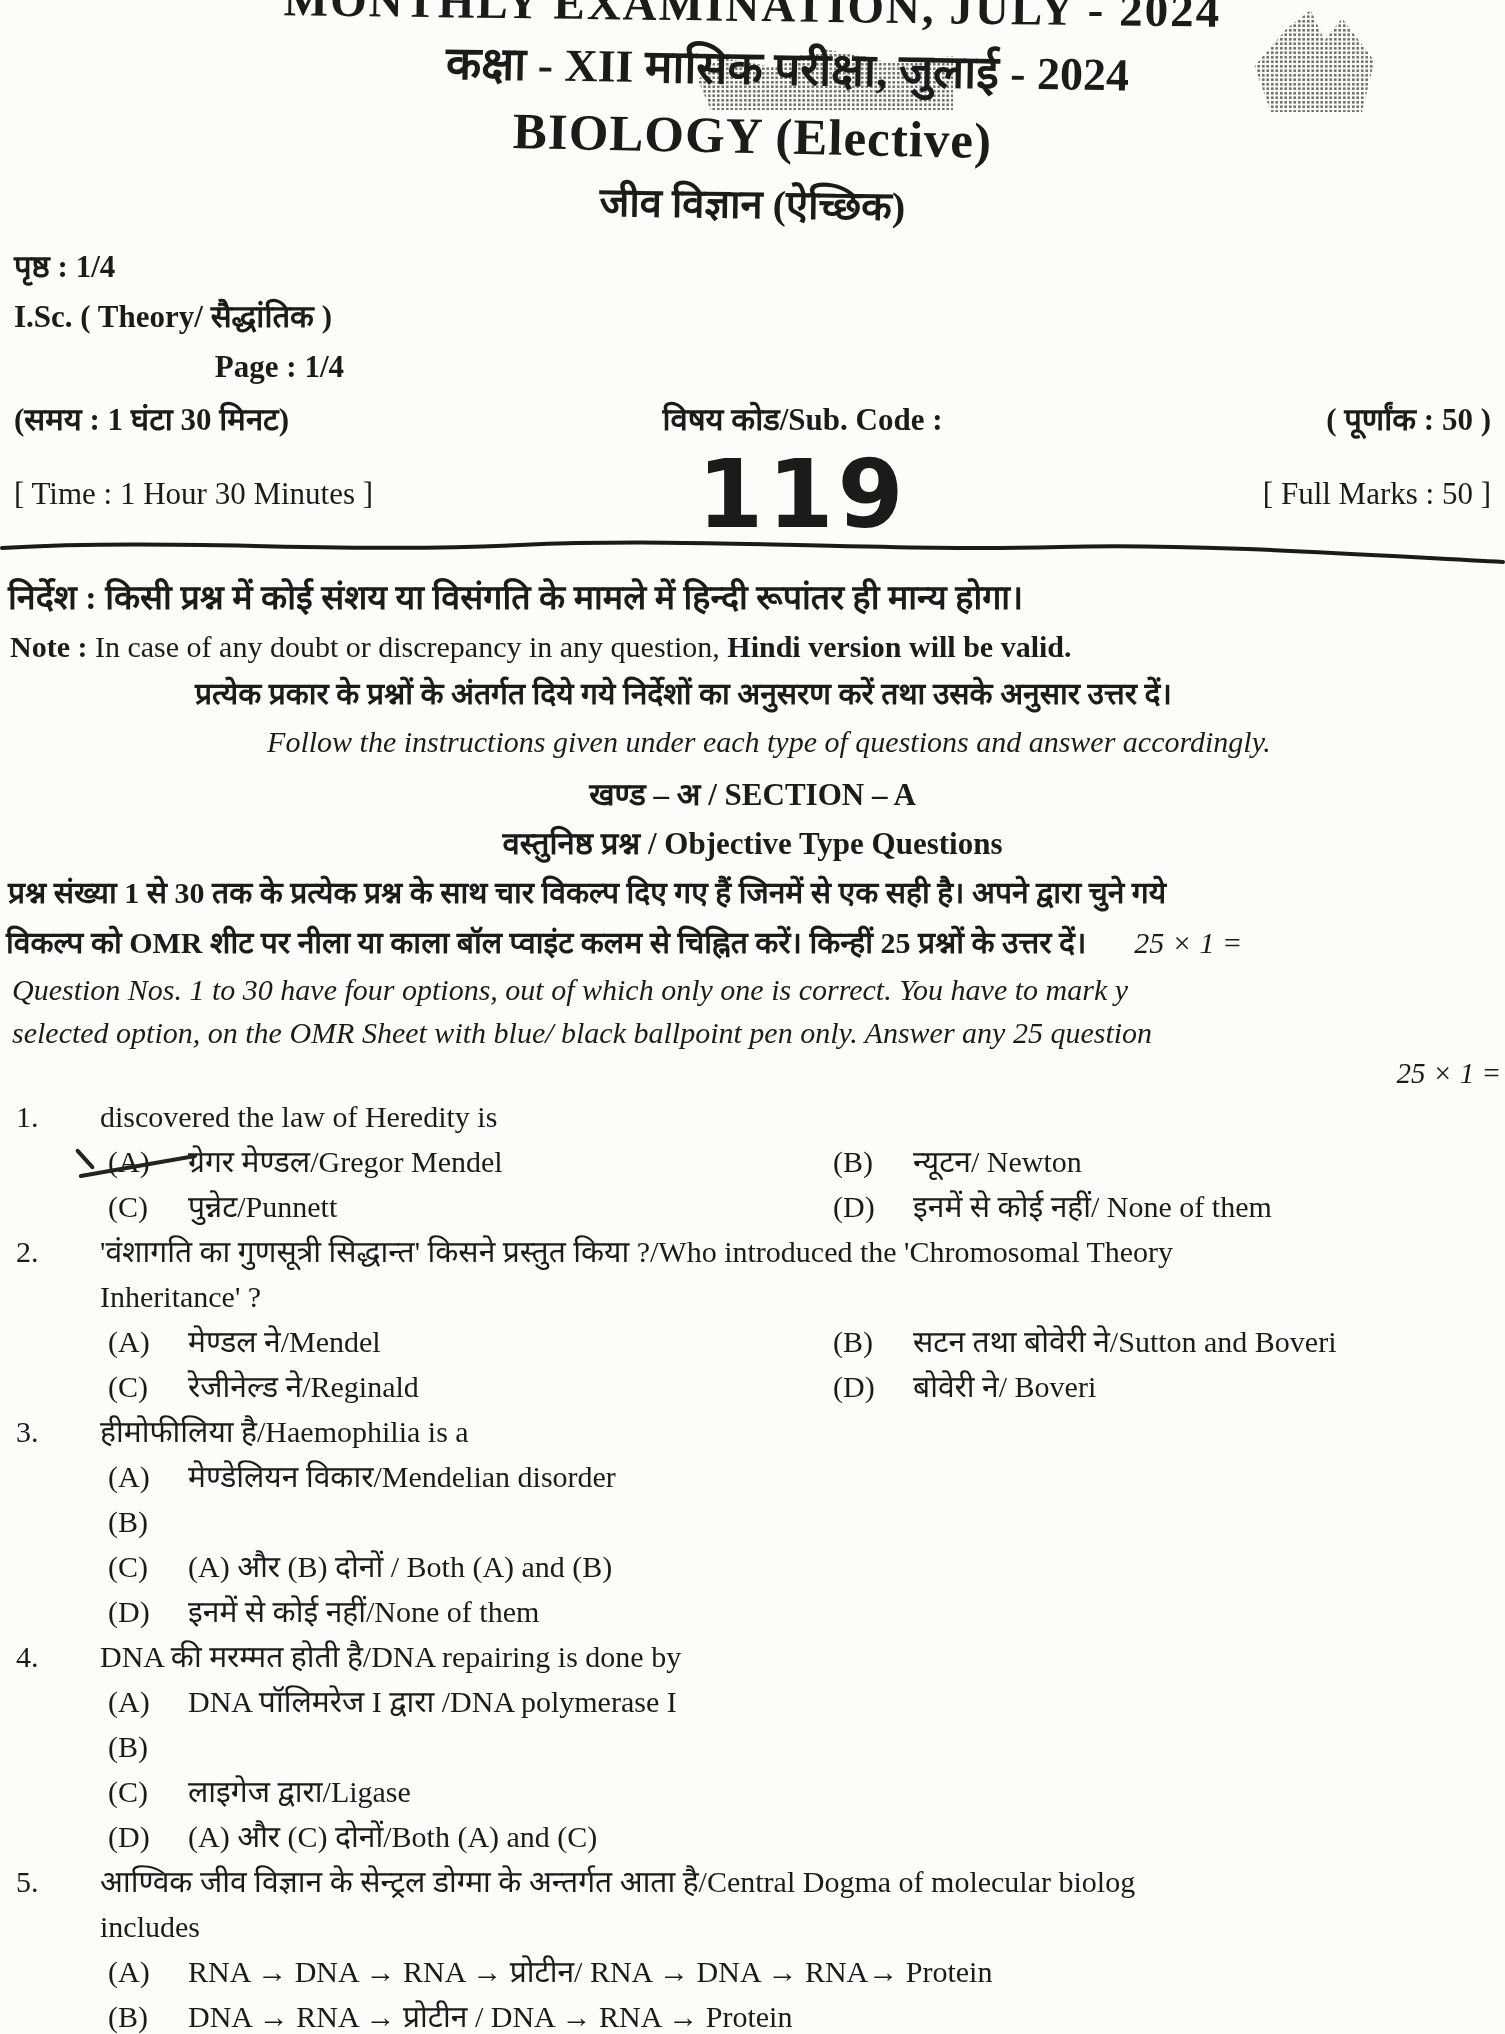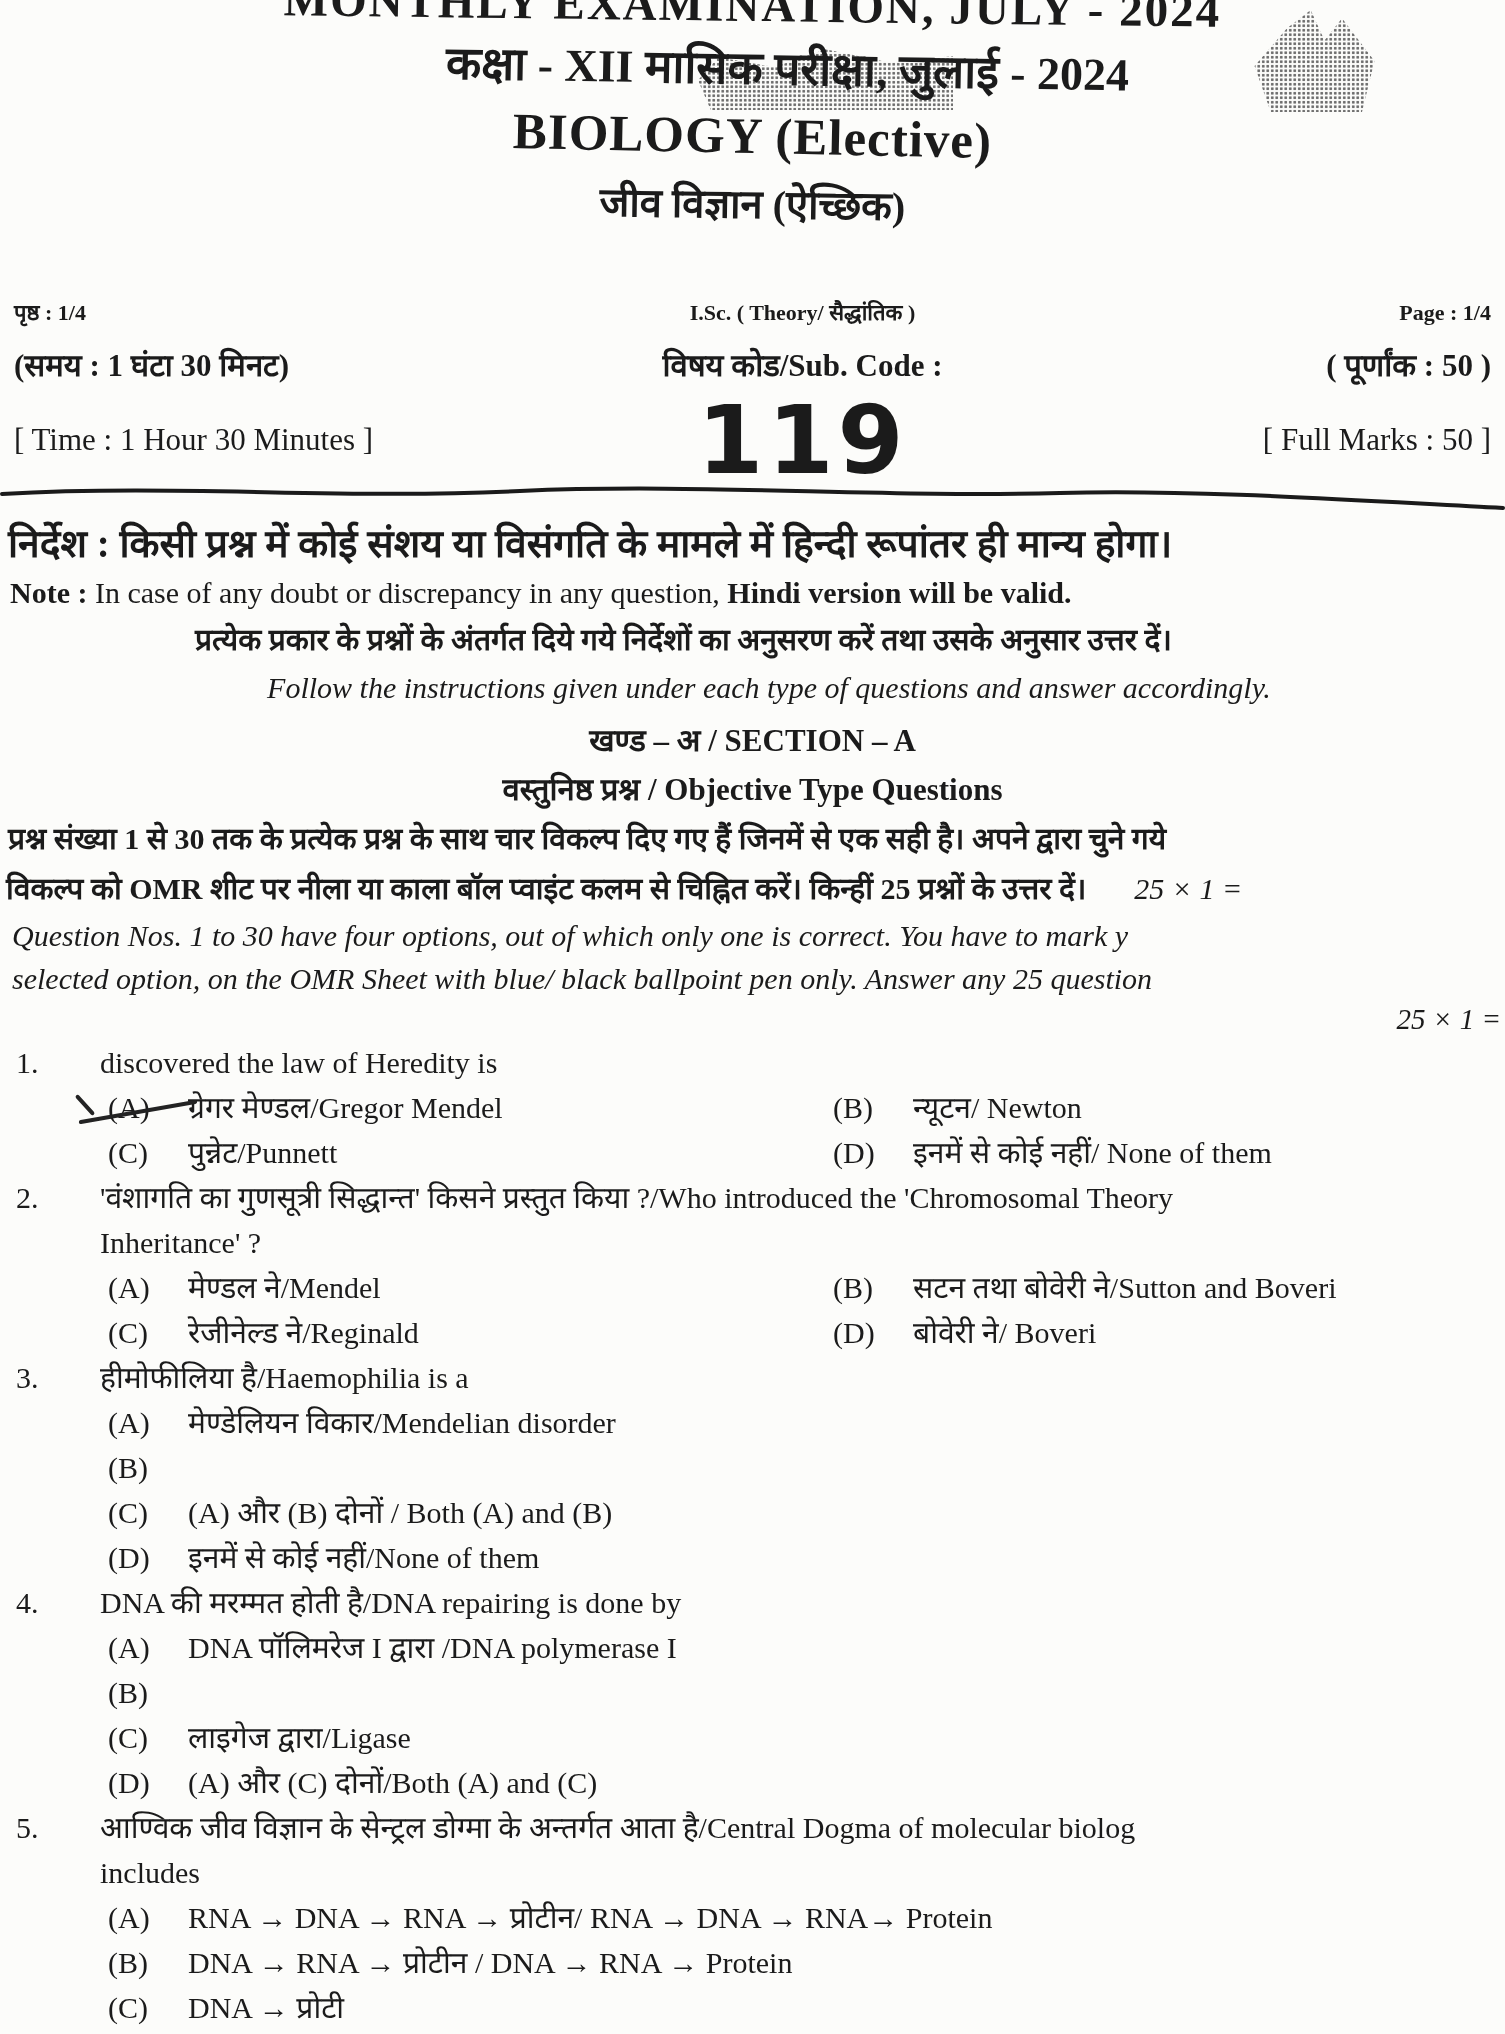--- a/index.html
+++ b/index.html
@@ -27,31 +27,31 @@
           transform:rotate(1deg) translateX(35px);}
   .hdr-biology{font-size:51px;font-weight:700;letter-spacing:1px;line-height:64px;transform:rotate(1.2deg);}
   .hdr-sub{font-size:40px;font-weight:700;line-height:74px;transform:rotate(0.8deg);}
 
   
   .meta{display:flex;justify-content:space-between;align-items:baseline;
         padding:0 14px;font-weight:700;}
   .meta .l{width:430px;text-align:left;}
   .meta .c{flex:1;text-align:center;}
   .meta .r{width:330px;text-align:right;}
-  .m1{margin-top:46px;font-size:22px;line-height:50px;}
+  .m1{font-size:31px;line-height:50px;flex-direction:column;}
   .m2{margin-top:2px;font-size:31px;line-height:52px;}
   .m3{margin-top:4px;align-items:center;}
   .m3 .l,.m3 .r{font-weight:400;font-size:31px;}
   .code{font-family:"DejaVu Sans","Liberation Sans",sans-serif;font-weight:800;
         font-size:95px;line-height:88px;letter-spacing:4px;}
 
   .divider{display:block;margin-top:-6px;}
 
   
-  .nirdesh{font-size:39px;font-weight:700;padding-left:8px;line-height:52px;white-space:nowrap;}
+  .nirdesh{font-size:34px;font-weight:700;padding-left:8px;line-height:52px;white-space:nowrap;}
   .note-line{font-size:30px;padding-left:10px;line-height:46px;white-space:nowrap;}
   .hi-center{font-size:30px;font-weight:700;padding-left:195px;line-height:48px;white-space:nowrap;}
   .follow{font-size:30px;font-style:italic;text-align:center;line-height:48px;white-space:nowrap;margin-left:33px;}
   .sec-head{font-size:31px;font-weight:700;text-align:center;line-height:50px;margin-top:4px;}
   .sec-sub{font-size:31px;font-weight:700;text-align:center;line-height:48px;}
   .omr-hi{font-size:30px;font-weight:700;padding-left:8px;line-height:50px;white-space:nowrap;}
   .omr-hi2{display:flex;padding-left:6px;align-items:center;}
   .omr-hi2 .marks{font-weight:400;font-style:italic;margin-left:48px;flex:0 0 auto;}
   .omr-en{font-size:30px;font-style:italic;padding-left:12px;line-height:43px;white-space:nowrap;}
   .marks-right{font-size:29px;font-style:italic;text-align:right;padding-right:4px;line-height:38px;}

